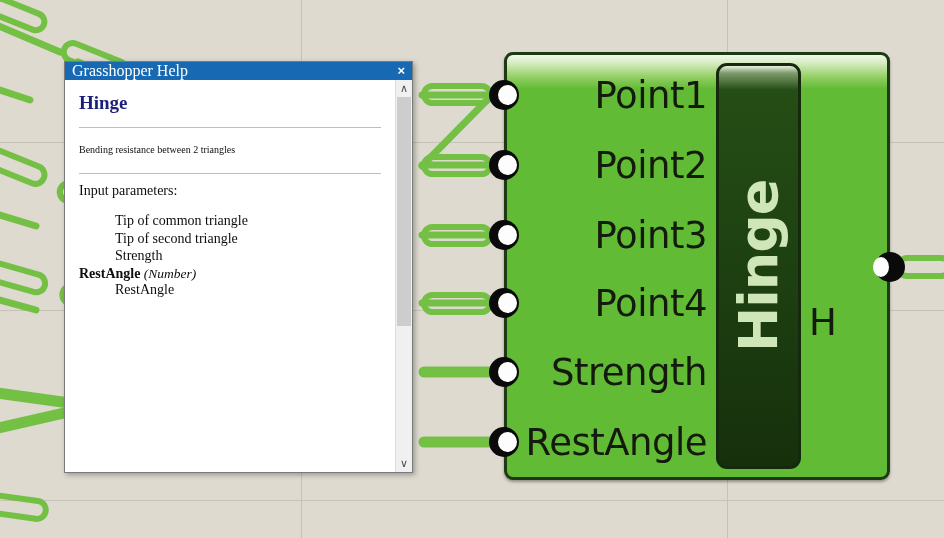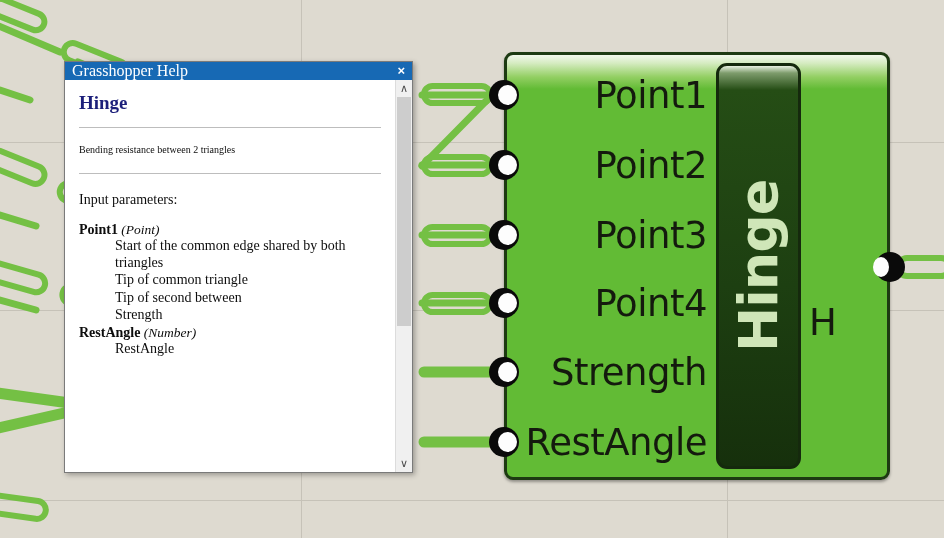--- a/index.html
+++ b/index.html
@@ -155,21 +155,21 @@
   }
   #help-heading {
     color: #1c1f7a;
     font-size: 19px;
     font-weight: bold;
     font-family: "Liberation Serif", serif;
     margin-bottom: 13px;
   }
   .rule { height: 1px; background: #bdbdbd; margin: 0 0 0 0; }
   #help-desc { margin: 16px 0 18px 0; font-size: 10px; }
-  #help-params-title { margin: 18px 0 14px 0; font-size: 14px; }
+  #help-params-title { margin: 9px 0 14px 0; font-size: 14px; }
   .param-name { font-weight: bold; font-size: 14px; }
   .param-type { font-style: italic; font-size: 13.5px; }
   .param-desc {
     padding-left: 36px;
     font-size: 14px;
     line-height: 16.5px;
   }
   .param-block { margin-bottom: 1px; }
 
   
@@ -301,30 +301,26 @@
 
       <div id="help-content">
         <div id="help-heading">Hinge</div>
         <div class="rule"></div>
         <div id="help-desc">Bending resistance between 2 triangles</div>
         <div class="rule"></div>
         <div id="help-params-title">Input parameters:</div>
 
         <div id="param-list">
             <div class="param-block">
-              <div><span class="param-name">Point1</span> <span class="param-type">(Point)</span></div>
-              <div class="param-desc">Start of the common edge shared by both triangles</div>
-            </div>
-            <div class="param-block">
             </div>
             <div class="param-block">
               <div class="param-desc">Tip of common triangle</div>
             </div>
             <div class="param-block">
-              <div class="param-desc">Tip of second between</div>
+              <div class="param-desc">Tip of second triangle</div>
             </div>
             <div class="param-block">
               <div class="param-desc">Strength</div>
             </div>
             <div class="param-block">
               <div><span class="param-name">RestAngle</span> <span class="param-type">(Number)</span></div>
               <div class="param-desc">RestAngle</div>
             </div>
           </div>
       </div>

